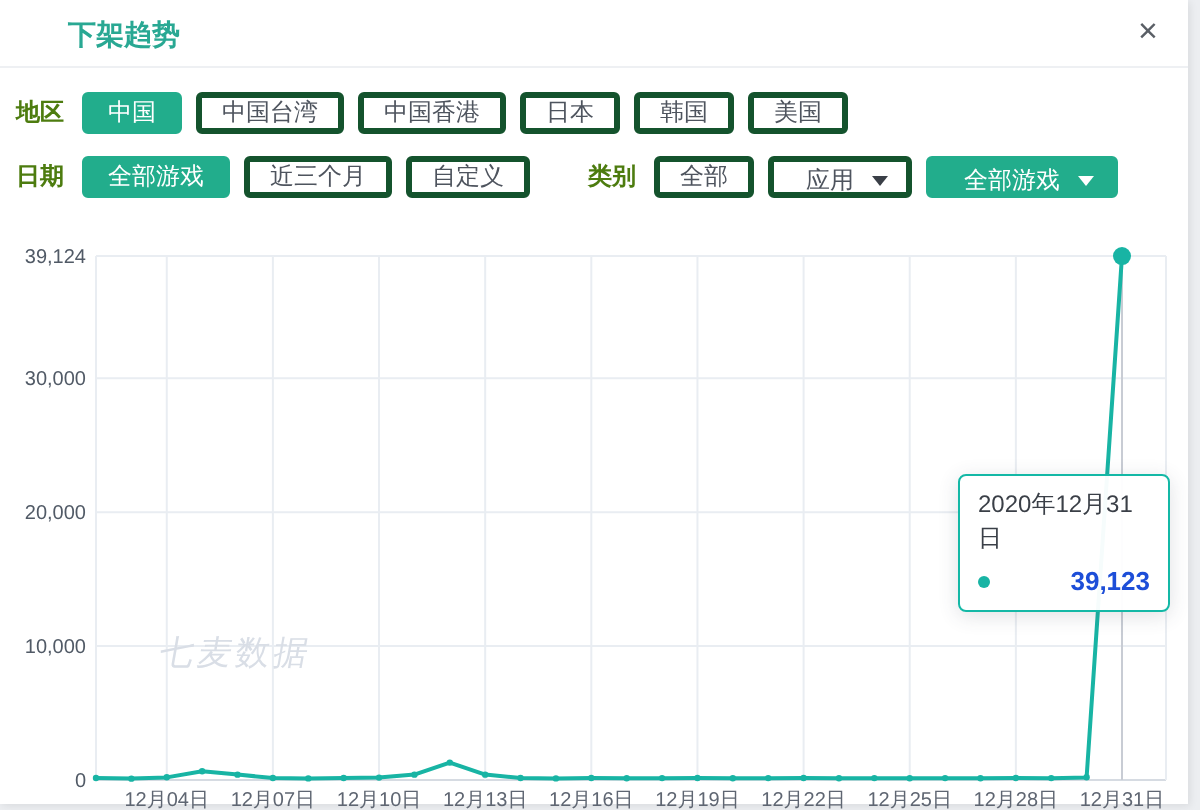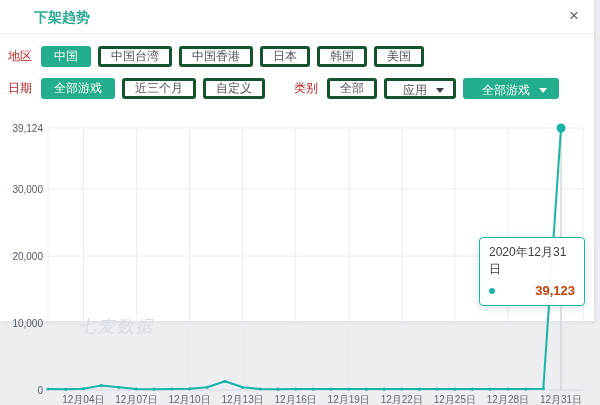--- a/index.html
+++ b/index.html
@@ -3,35 +3,35 @@
 <meta charset="utf-8">
 <style>
   html,body{margin:0;padding:0;}
   body{
     width:600px;height:405px;position:relative;overflow:hidden;
     background:#eceef1;
     font-family:"Liberation Sans","DejaVu Sans",sans-serif;
     -webkit-font-smoothing:antialiased;
   }
   .modal{
-    position:absolute;left:0;top:0;width:594px;height:321px;background:#fff;
+    position:absolute;left:0;top:0;width:594px;height:402px;background:#fff;
     box-shadow:1px 1px 4px rgba(0,0,0,.08);
   }
   .modal-title{
     position:absolute;left:34px;top:9px;font-size:14px;font-weight:bold;color:#29a893;
   }
   .close-btn{
     position:absolute;right:10px;top:6px;font-size:17px;color:#5a5f66;cursor:pointer;
     width:20px;height:20px;line-height:20px;text-align:center;font-weight:300;
   }
   .divider{position:absolute;left:0;top:33px;width:594px;height:1px;background:#eef0f3;}
   .filter-row{position:absolute;left:8px;display:flex;align-items:center;}
   .row-region{top:46px;}
   .row-date{top:78px;}
-  .filter-label{font-size:12px;font-weight:normal;color:#b91c1c;margin-right:9px;}
+  .filter-label{font-size:12px;font-weight:bold;color:#4d7c0f;margin-right:9px;}
   .filter-label.second{margin-left:22px;}
   .btn{
     display:inline-flex;align-items:center;justify-content:center;
     height:21px;padding:0 10px;margin-right:7px;box-sizing:border-box;
     border:3px solid #14532d;border-radius:3px;background:#fff;color:#4e545e;
     font-size:12px;cursor:pointer;white-space:nowrap;
   }
   .btn.selected,.btn.green{background:#22ad8c;border-color:#22ad8c;color:#fff;}
   .btn .caret{
     width:0;height:0;margin-left:9px;
@@ -47,21 +47,21 @@
   }
   .tooltip{
     position:absolute;left:479px;top:237px;width:106px;box-sizing:border-box;
     background:rgba(255,255,255,.96);border:1px solid #14b8a6;border-radius:4px;
     box-shadow:0 2px 10px rgba(60,70,90,.16);padding:6px 9px 7px;z-index:5;
   }
   .tooltip-date{font-size:12px;color:#3a3f47;}
   .tooltip-row{display:flex;align-items:center;margin-top:5px;}
   .tooltip-dot{width:6px;height:6px;border-radius:50%;background:#18b4a4;margin-right:5px;flex:none;}
   .tooltip-series{font-size:12px;color:#636b76;}
-  .tooltip-value{font-size:13px;font-weight:bold;color:#c2410c;margin-left:auto;}
+  .tooltip-value{font-size:13px;font-weight:bold;color:#1d4ed8;margin-left:auto;}
 </style>
 </head>
 <body>
 
 <div class="modal">
 
   <div class="modal-title">下架趋势</div>
   <div class="close-btn">×</div>
   <div class="divider"></div>
 

